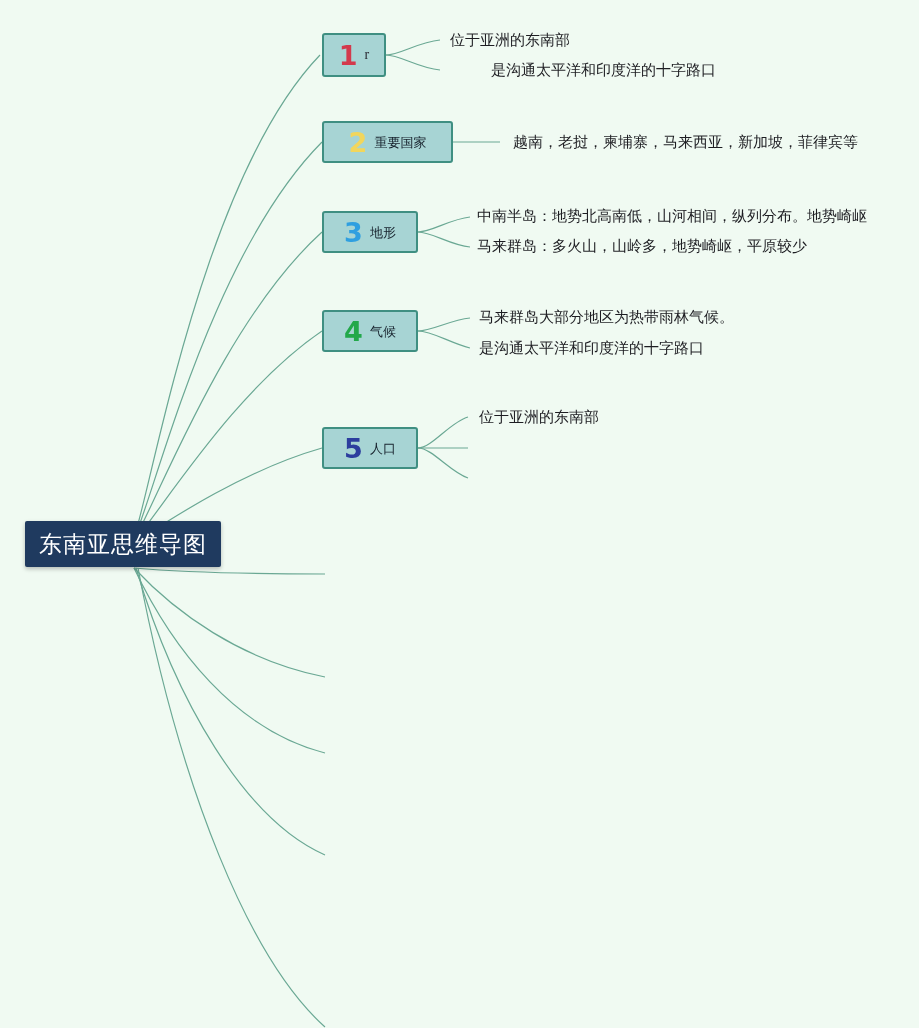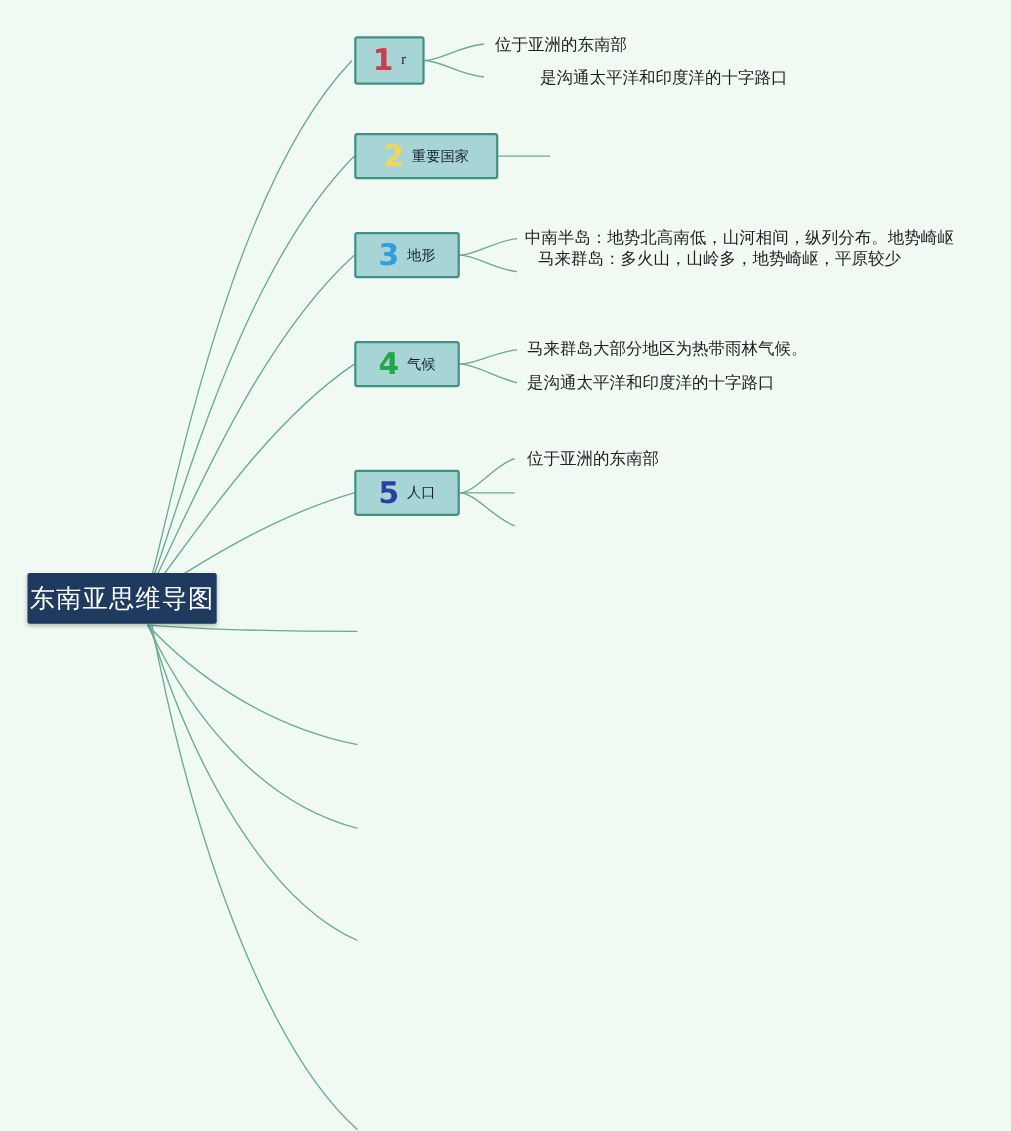--- a/index.html
+++ b/index.html
@@ -28,21 +28,21 @@
     width: 919px;
     height: 1028px;
     pointer-events: none;
   }
 
   
   .root-node {
     position: absolute;
     left: 25px;
     top: 521px;
-    width: 172px;
+    width: 196px;
     height: 46px;
     background: #1f3a5f;
     border-radius: 2px;
     box-shadow: 0 2px 4px rgba(0,0,0,0.25);
     display: flex;
     align-items: center;
     justify-content: center;
     z-index: 5;
   }
   .root-label {
@@ -142,27 +142,28 @@
     <span class="topic-num" style="color:#d3394c;">1</span>
     <span class="topic-text small-sub">r</span>
   </div>
   <div class="leaf" style="left:450px; top:33px;">位于亚洲的东南部</div>
   <div class="leaf" style="left:450px; top:63px;margin-left:41px;">是沟通太平洋和印度洋的十字路口</div>
 
   <div class="topic-node" style="left:322px; top:121px; width:131px; height:42px;">
     <span class="topic-num" style="color:#f2d65c;">2</span>
     <span class="topic-text">重要国家</span>
   </div>
+  <div class="leaf" style="left:513px; top:135px;">越南，老挝，柬埔寨，马来西亚，新加坡，菲律宾等</div>
 
   <div class="topic-node" style="left:322px; top:211px; width:96px; height:42px;">
     <span class="topic-num" style="color:#2f9fe0;">3</span>
     <span class="topic-text">地形</span>
   </div>
   <div class="leaf" style="left:477px; top:209px;">中南半岛：地势北高南低，山河相间，纵列分布。地势崎岖</div>
-  <div class="leaf" style="left:477px; top:228px;margin-left:12px;">马来群岛：多火山，山岭多，地势崎岖，平原较少</div>
+  <div class="leaf" style="left:477px; top:239px;">马来群岛：多火山，山岭多，地势崎岖，平原较少</div>
 
   <div class="topic-node" style="left:322px; top:310px; width:96px; height:42px;">
     <span class="topic-num" style="color:#22a84a;">4</span>
     <span class="topic-text">气候</span>
   </div>
   <div class="leaf" style="left:479px; top:310px;">马来群岛大部分地区为热带雨林气候。</div>
   <div class="leaf" style="left:479px; top:341px;">是沟通太平洋和印度洋的十字路口</div>
 
   <div class="topic-node" style="left:322px; top:427px; width:96px; height:42px;">
     <span class="topic-num" style="color:#2c3e9e;">5</span>

